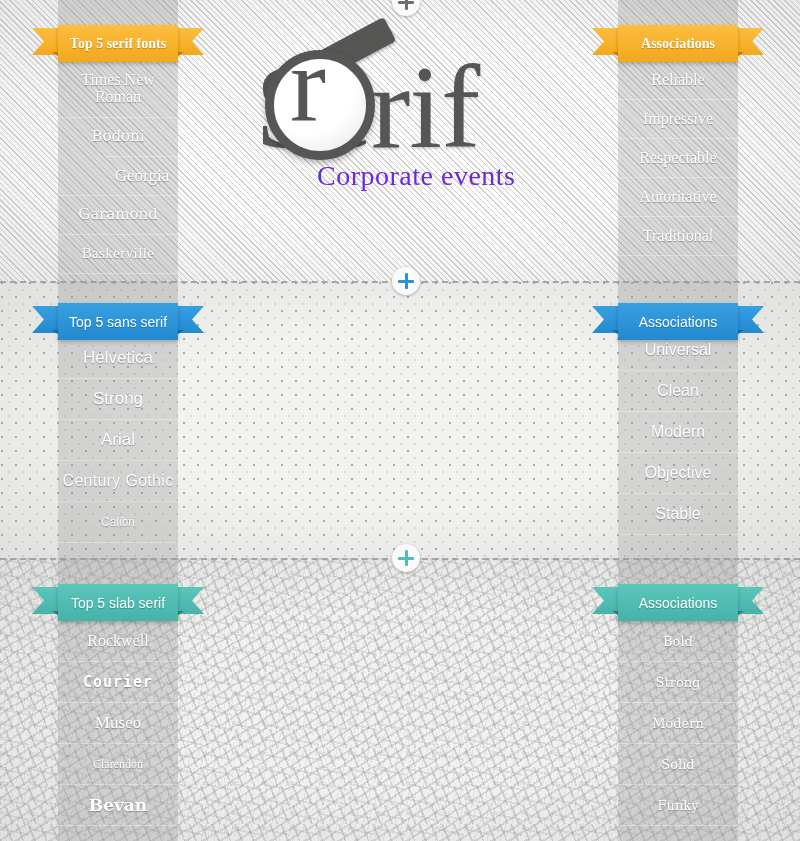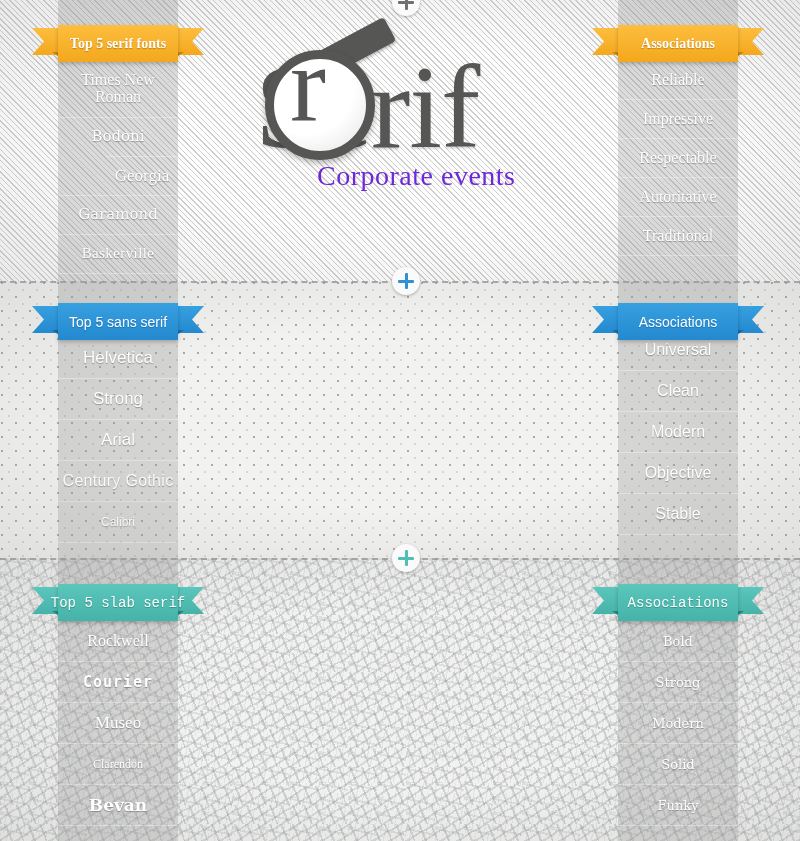--- a/index.html
+++ b/index.html
@@ -111,21 +111,21 @@
   .ribbon .fold{position:absolute;top:27px;width:13px;height:9px;}
   .ribbon .fold.l{left:-6px;clip-path:polygon(0 0,100% 0,100% 100%);}
   .ribbon .fold.r{right:-6px;clip-path:polygon(0 0,100% 0,0 100%);}
   .ribbon .body{position:absolute;inset:0;display:flex;align-items:center;justify-content:center;
     color:#fff;font-size:14px;white-space:nowrap;
     box-shadow:0 2px 4px rgba(0,0,0,.22);}
   .ribbon.serif .body{font-family:"Liberation Serif", serif;font-weight:bold;
     text-shadow:0 1px 1px rgba(120,80,0,.45);}
   .ribbon.sans .body{font-family:"Liberation Sans", sans-serif;
     text-shadow:0 1px 1px rgba(0,60,110,.40);}
-  .ribbon.slab .body{font-family:Liberation Mono, monospace;
+  .ribbon.slab .body{font-family:Liberation Sans, sans-serif;
     text-shadow:0 1px 1px rgba(0,80,75,.40);text-align:right;}
 
   .rb-orange .body,.rb-orange .tail{background:linear-gradient(180deg,#fdbd3e,#f3a81d);}
   .rb-orange .fold{background:#c9860f;}
   .rb-blue .body,.rb-blue .tail{background:linear-gradient(180deg,#37a0e0,#2489cf);}
   .rb-blue .fold{background:#1a6ba5;}
   .rb-teal .body,.rb-teal .tail{background:linear-gradient(180deg,#5bc6bb,#46b3a9);}
   .rb-teal .fold{background:#2a857e;}
 
   

